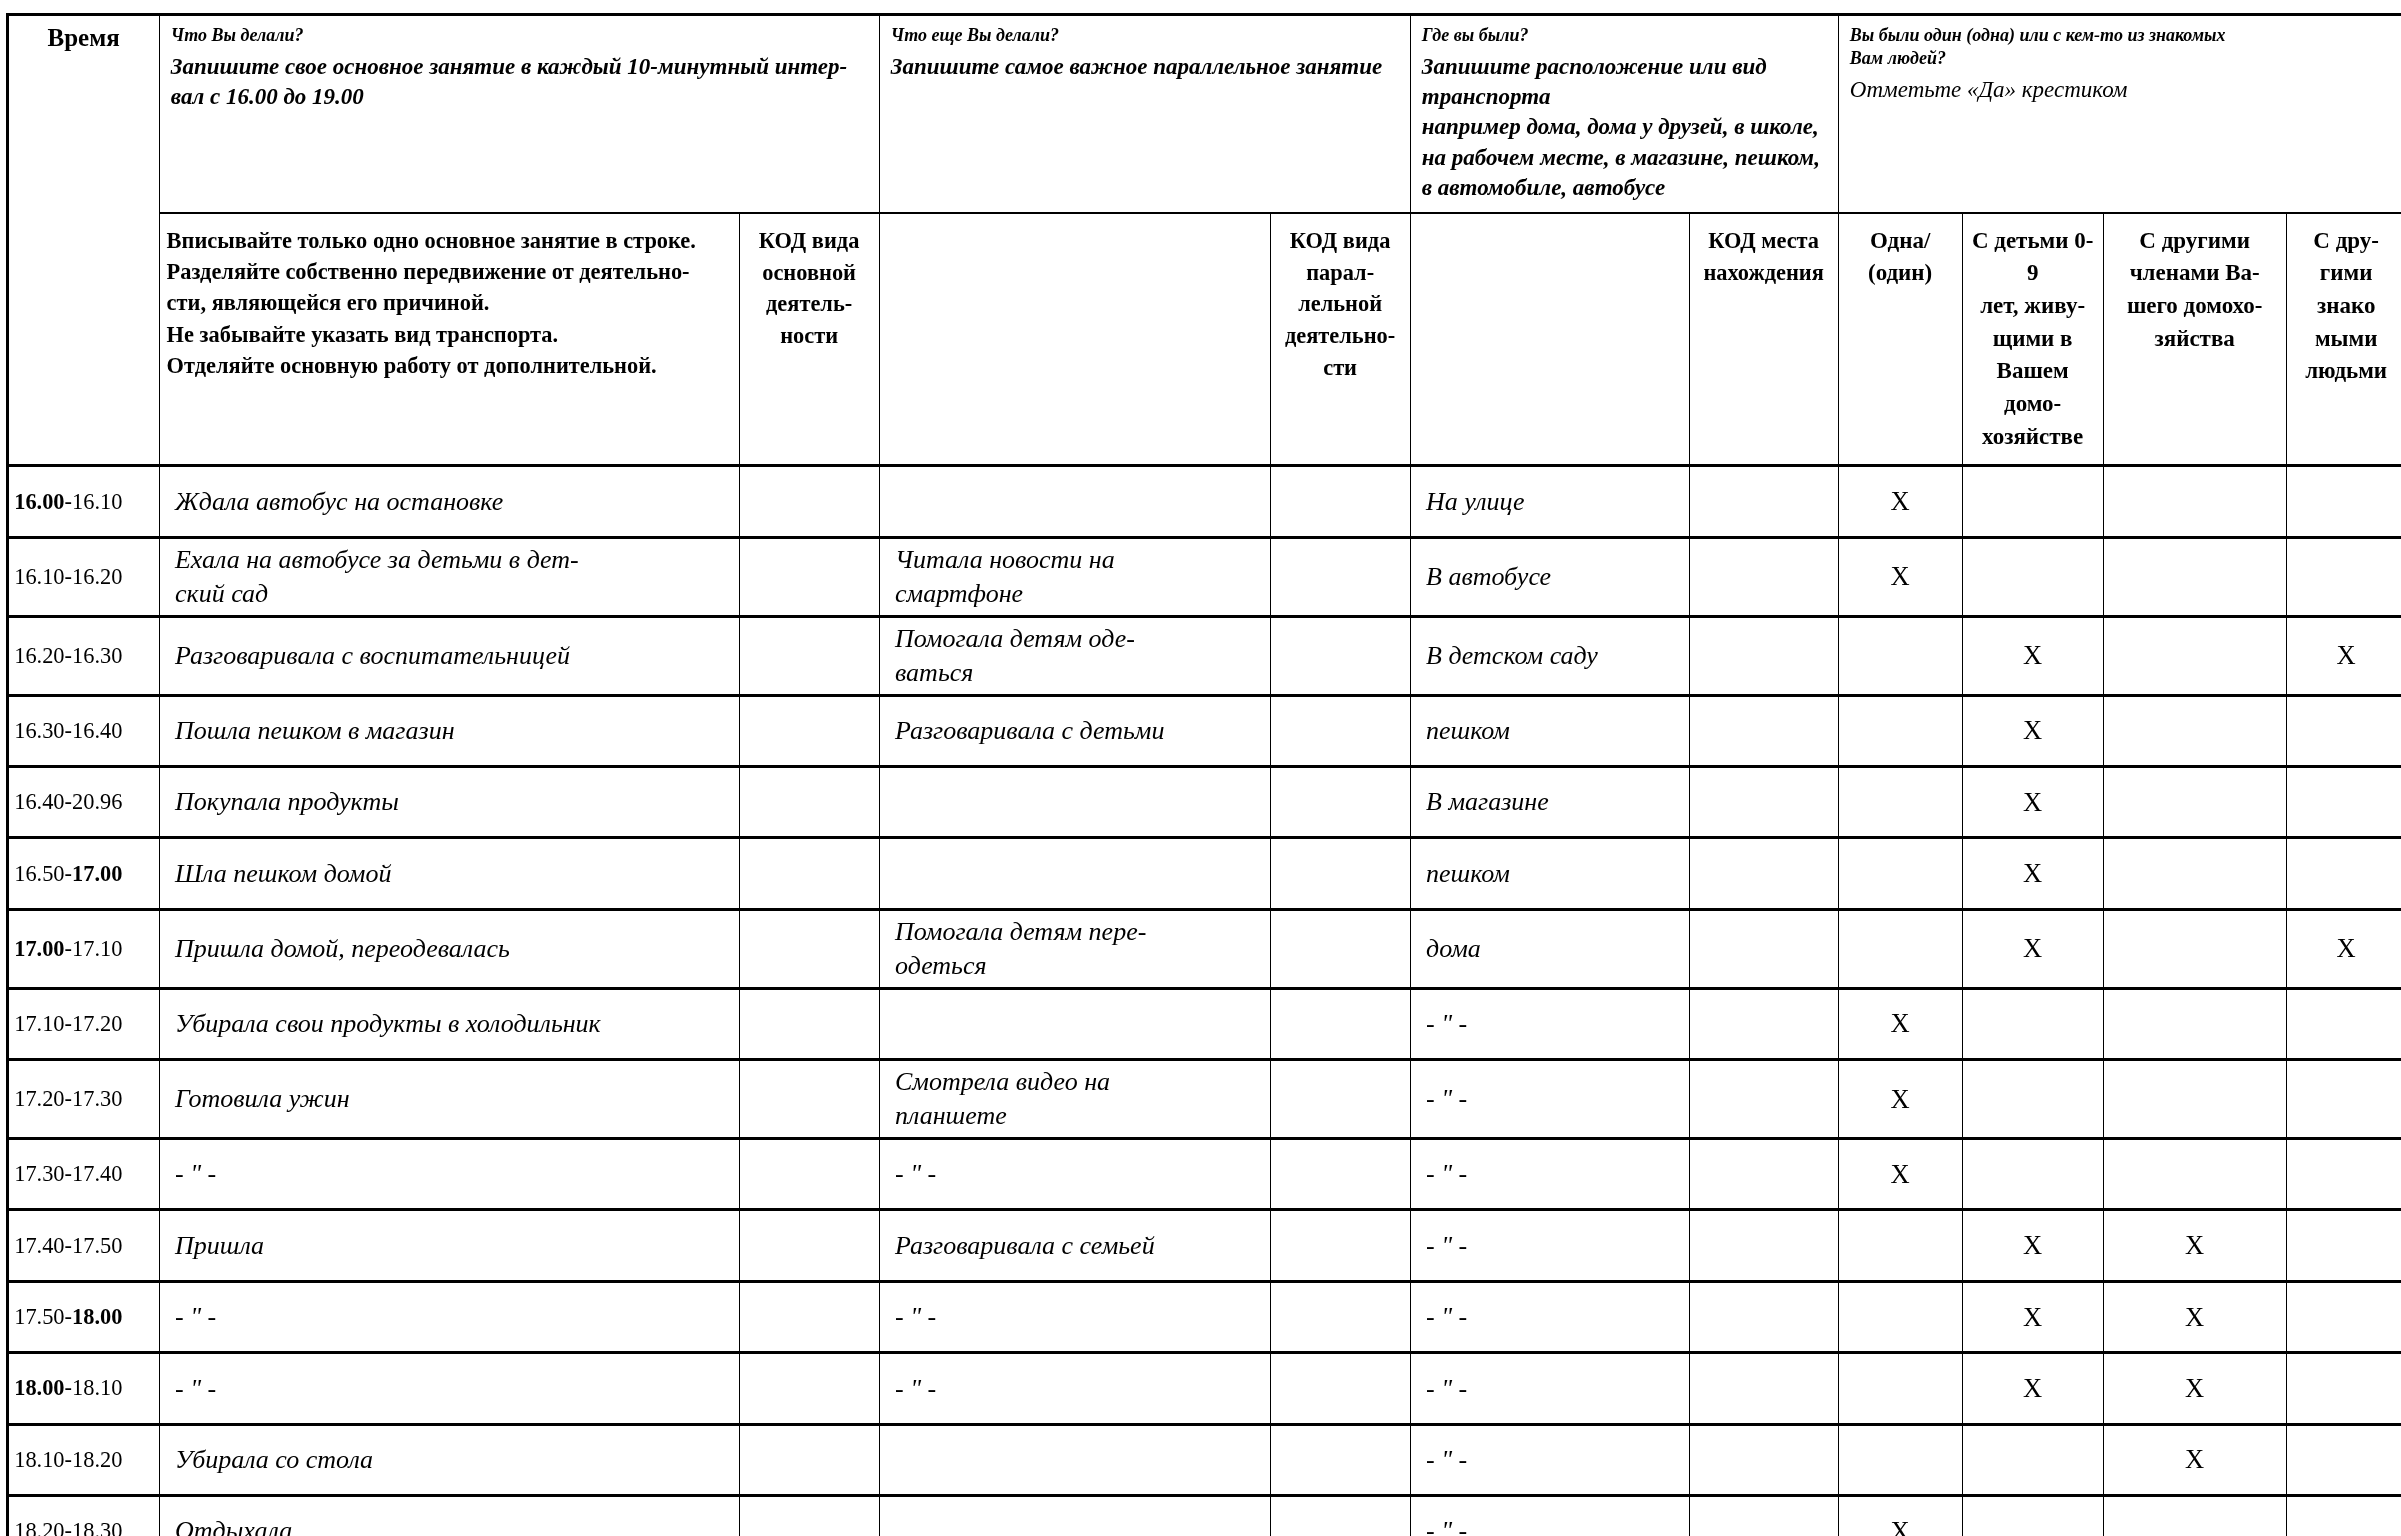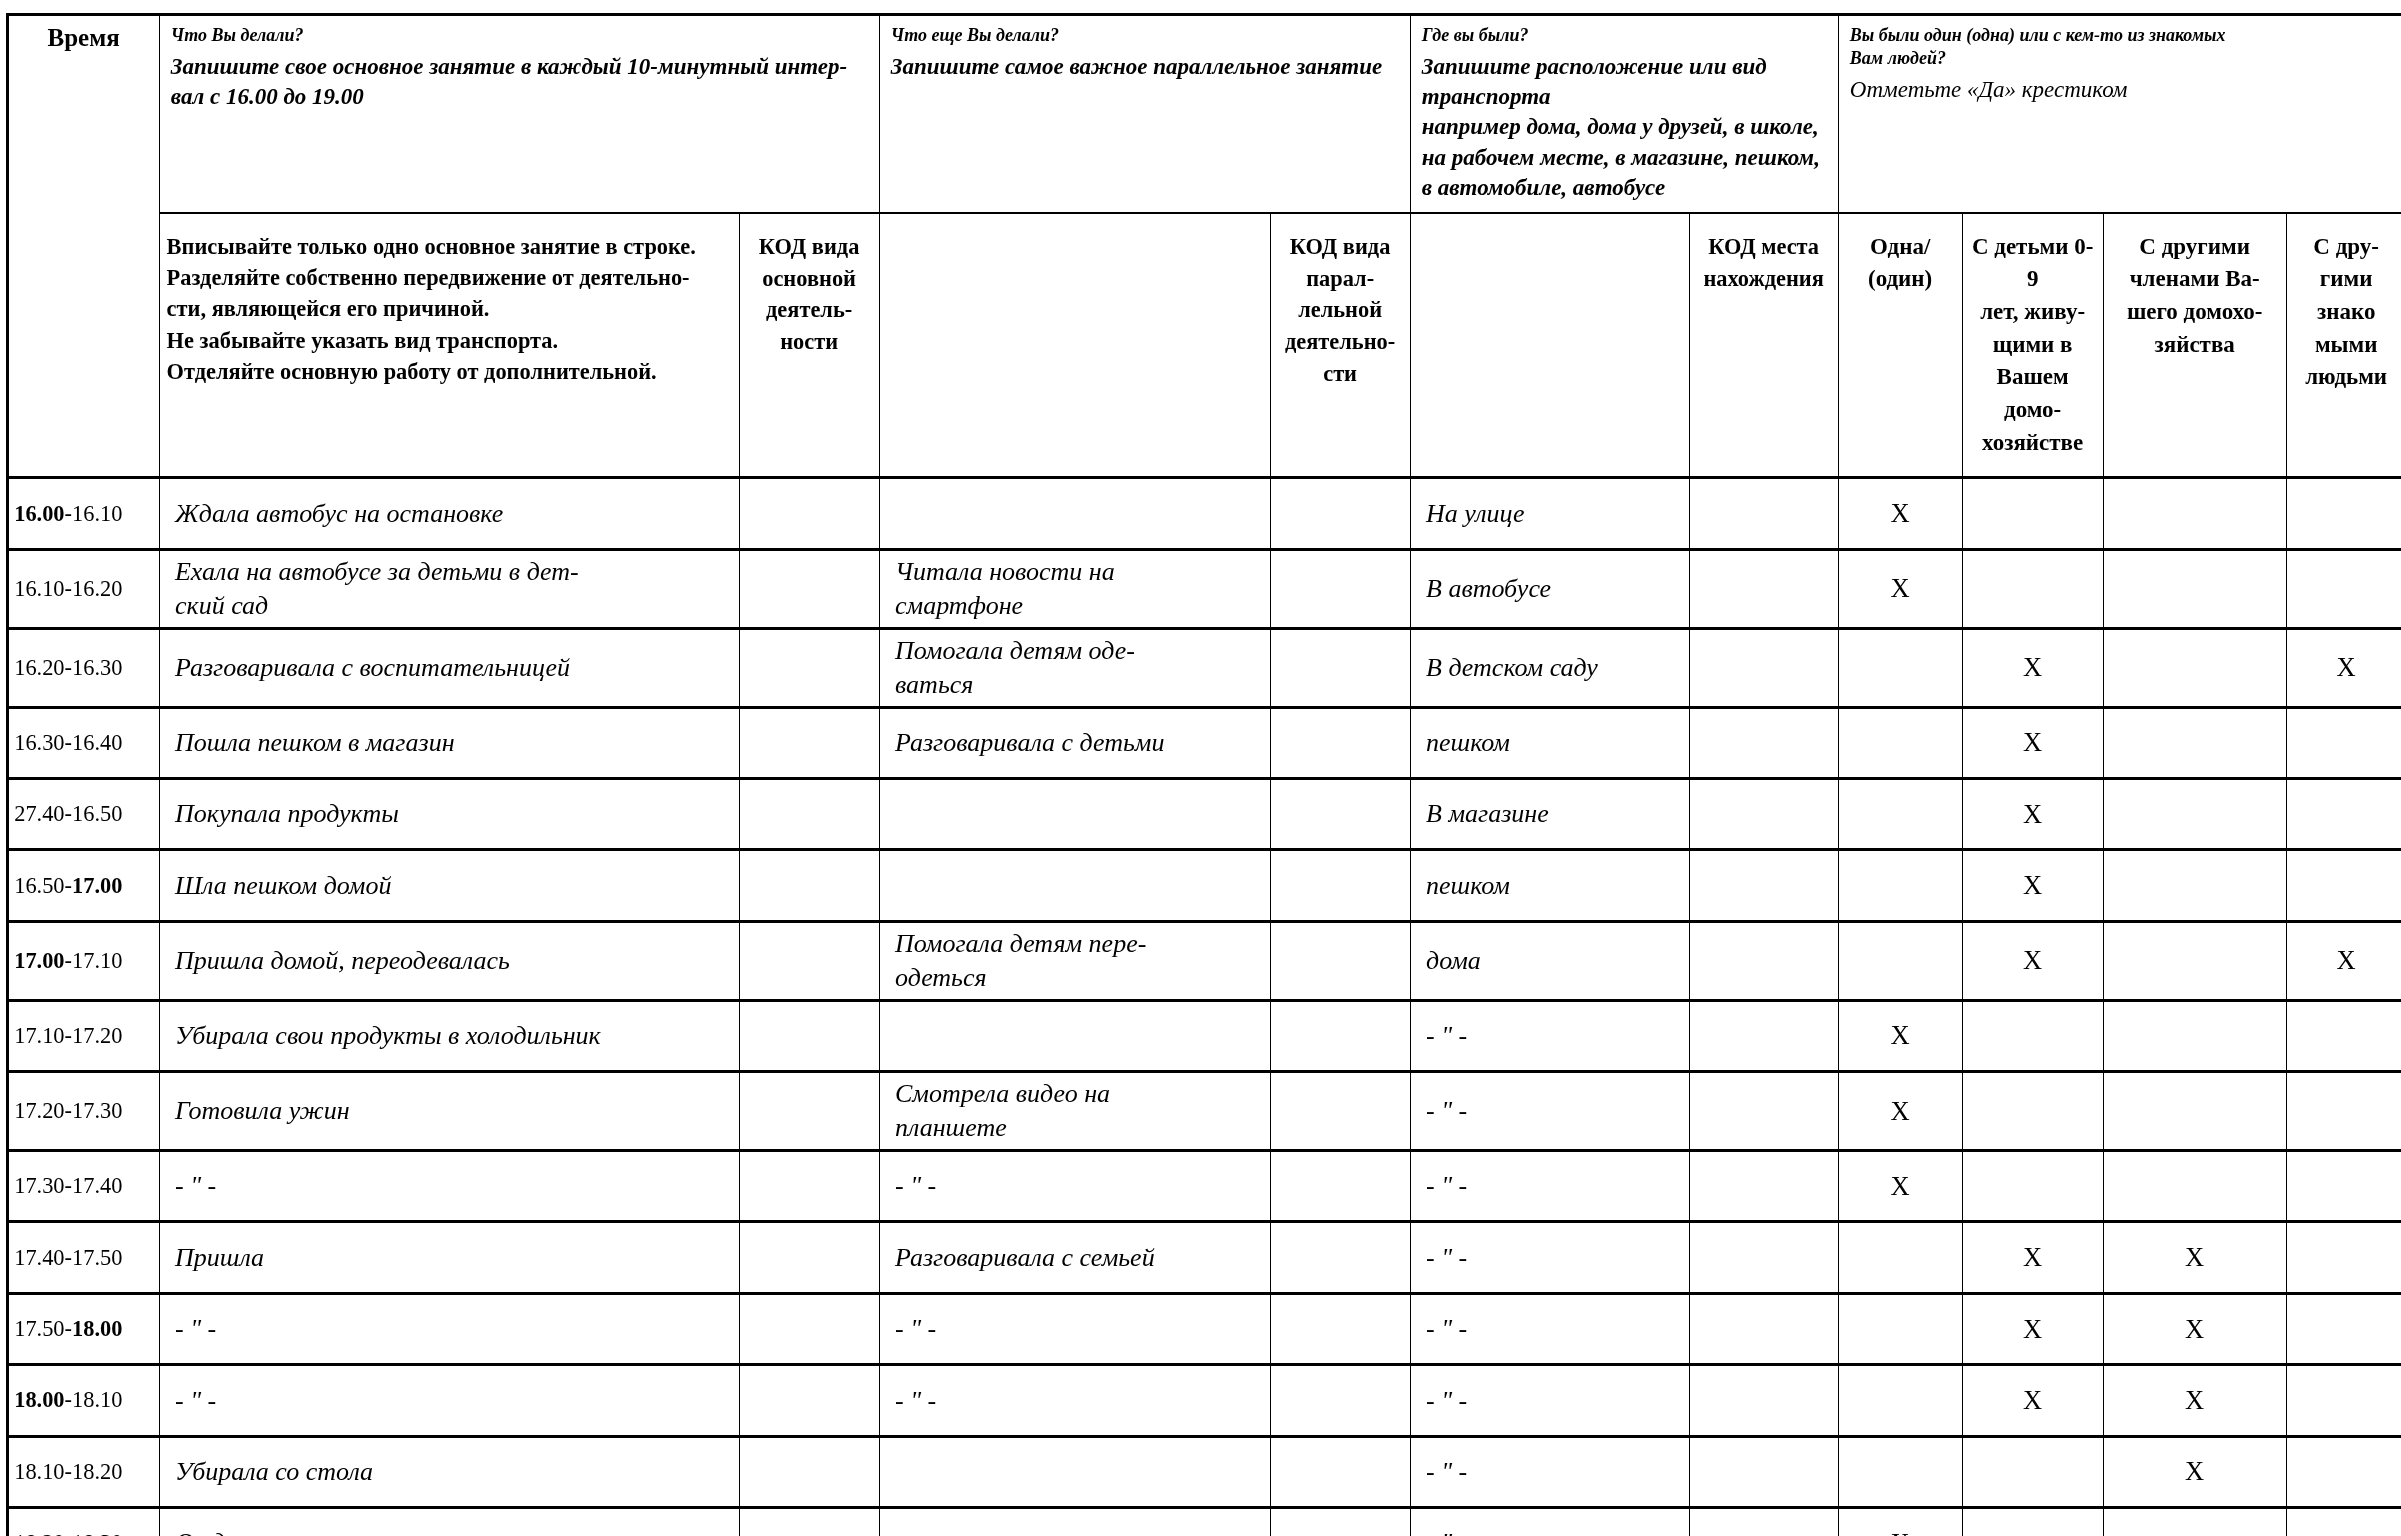--- a/index.html
+++ b/index.html
@@ -2,21 +2,21 @@
 <html style="font-size:11.2px"><head>
 <meta charset="utf-8">
 <style>
   html,body{margin:0;padding:0;background:#fff;}
   body{width:2401px;height:1537px;font-family:"Liberation Serif",serif;color:#000;}
   table{border-collapse:collapse;table-layout:fixed;width:2392px;margin:12.6px 0 0 5.6px;
         border:3.5px solid #000;border-bottom-width:6.3px;}
   th,td{border:1.4px solid #000;vertical-align:top;overflow:hidden;}
   thead th{font-weight:normal;text-align:left;}
   tr.h1 th{height:175px;padding:8.4px 11.2px;margin-top:32px;}
-  tr.h2 th{height:148px;padding:17px 7px;border-top-width:2.8px;border-bottom-width:3.5px;}
+  tr.h2 th{height:148px;padding:11px 7px;border-top-width:2.8px;border-bottom-width:3.5px;}
   .pre{white-space:pre-line;font-weight:bold;}
   .q-title{font-size:18px;font-weight:bold;font-style:italic;line-height:1.3;}
   .q-sub{font-size:23px;font-style:italic;line-height:1.32;margin-top:4.2px;}
   .time-head{font-size:25px;font-weight:bold;text-align:center;padding-top:9.8px;}
   .instr{font-size:22.4px;line-height:1.4;}
   .code-head{font-size:22.4px;line-height:1.42;text-align:center;margin-left:25px;}
   .sub-head{font-size:23px;line-height:1.42;text-align:center;}
   tbody td{height:60px;border-top-width:3.5px;border-bottom-width:3.5px;vertical-align:middle;}
   td.time{font-size:22.4px;padding:2.8px 2.8px 2.8px 5.6px;white-space:nowrap;}
   td.time .b{font-weight:bold;}
@@ -154,21 +154,21 @@
         <td class="entry">Разговаривала с детьми</td>
         <td class="code"></td>
         <td class="entry">пешком</td>
         <td class="code"></td>
         <td class="mark"></td>
         <td class="mark">X</td>
         <td class="mark"></td>
         <td class="mark"></td>
       </tr>
       <tr>
-        <td class="time"><span>27.40-16.50</span></td>
+        <td class="time"><span>16.40-20.96</span></td>
         <td class="entry">Покупала продукты</td>
         <td class="code"></td>
         <td class="entry"></td>
         <td class="code"></td>
         <td class="entry">В магазине</td>
         <td class="code"></td>
         <td class="mark"></td>
         <td class="mark">X</td>
         <td class="mark"></td>
         <td class="mark"></td>

